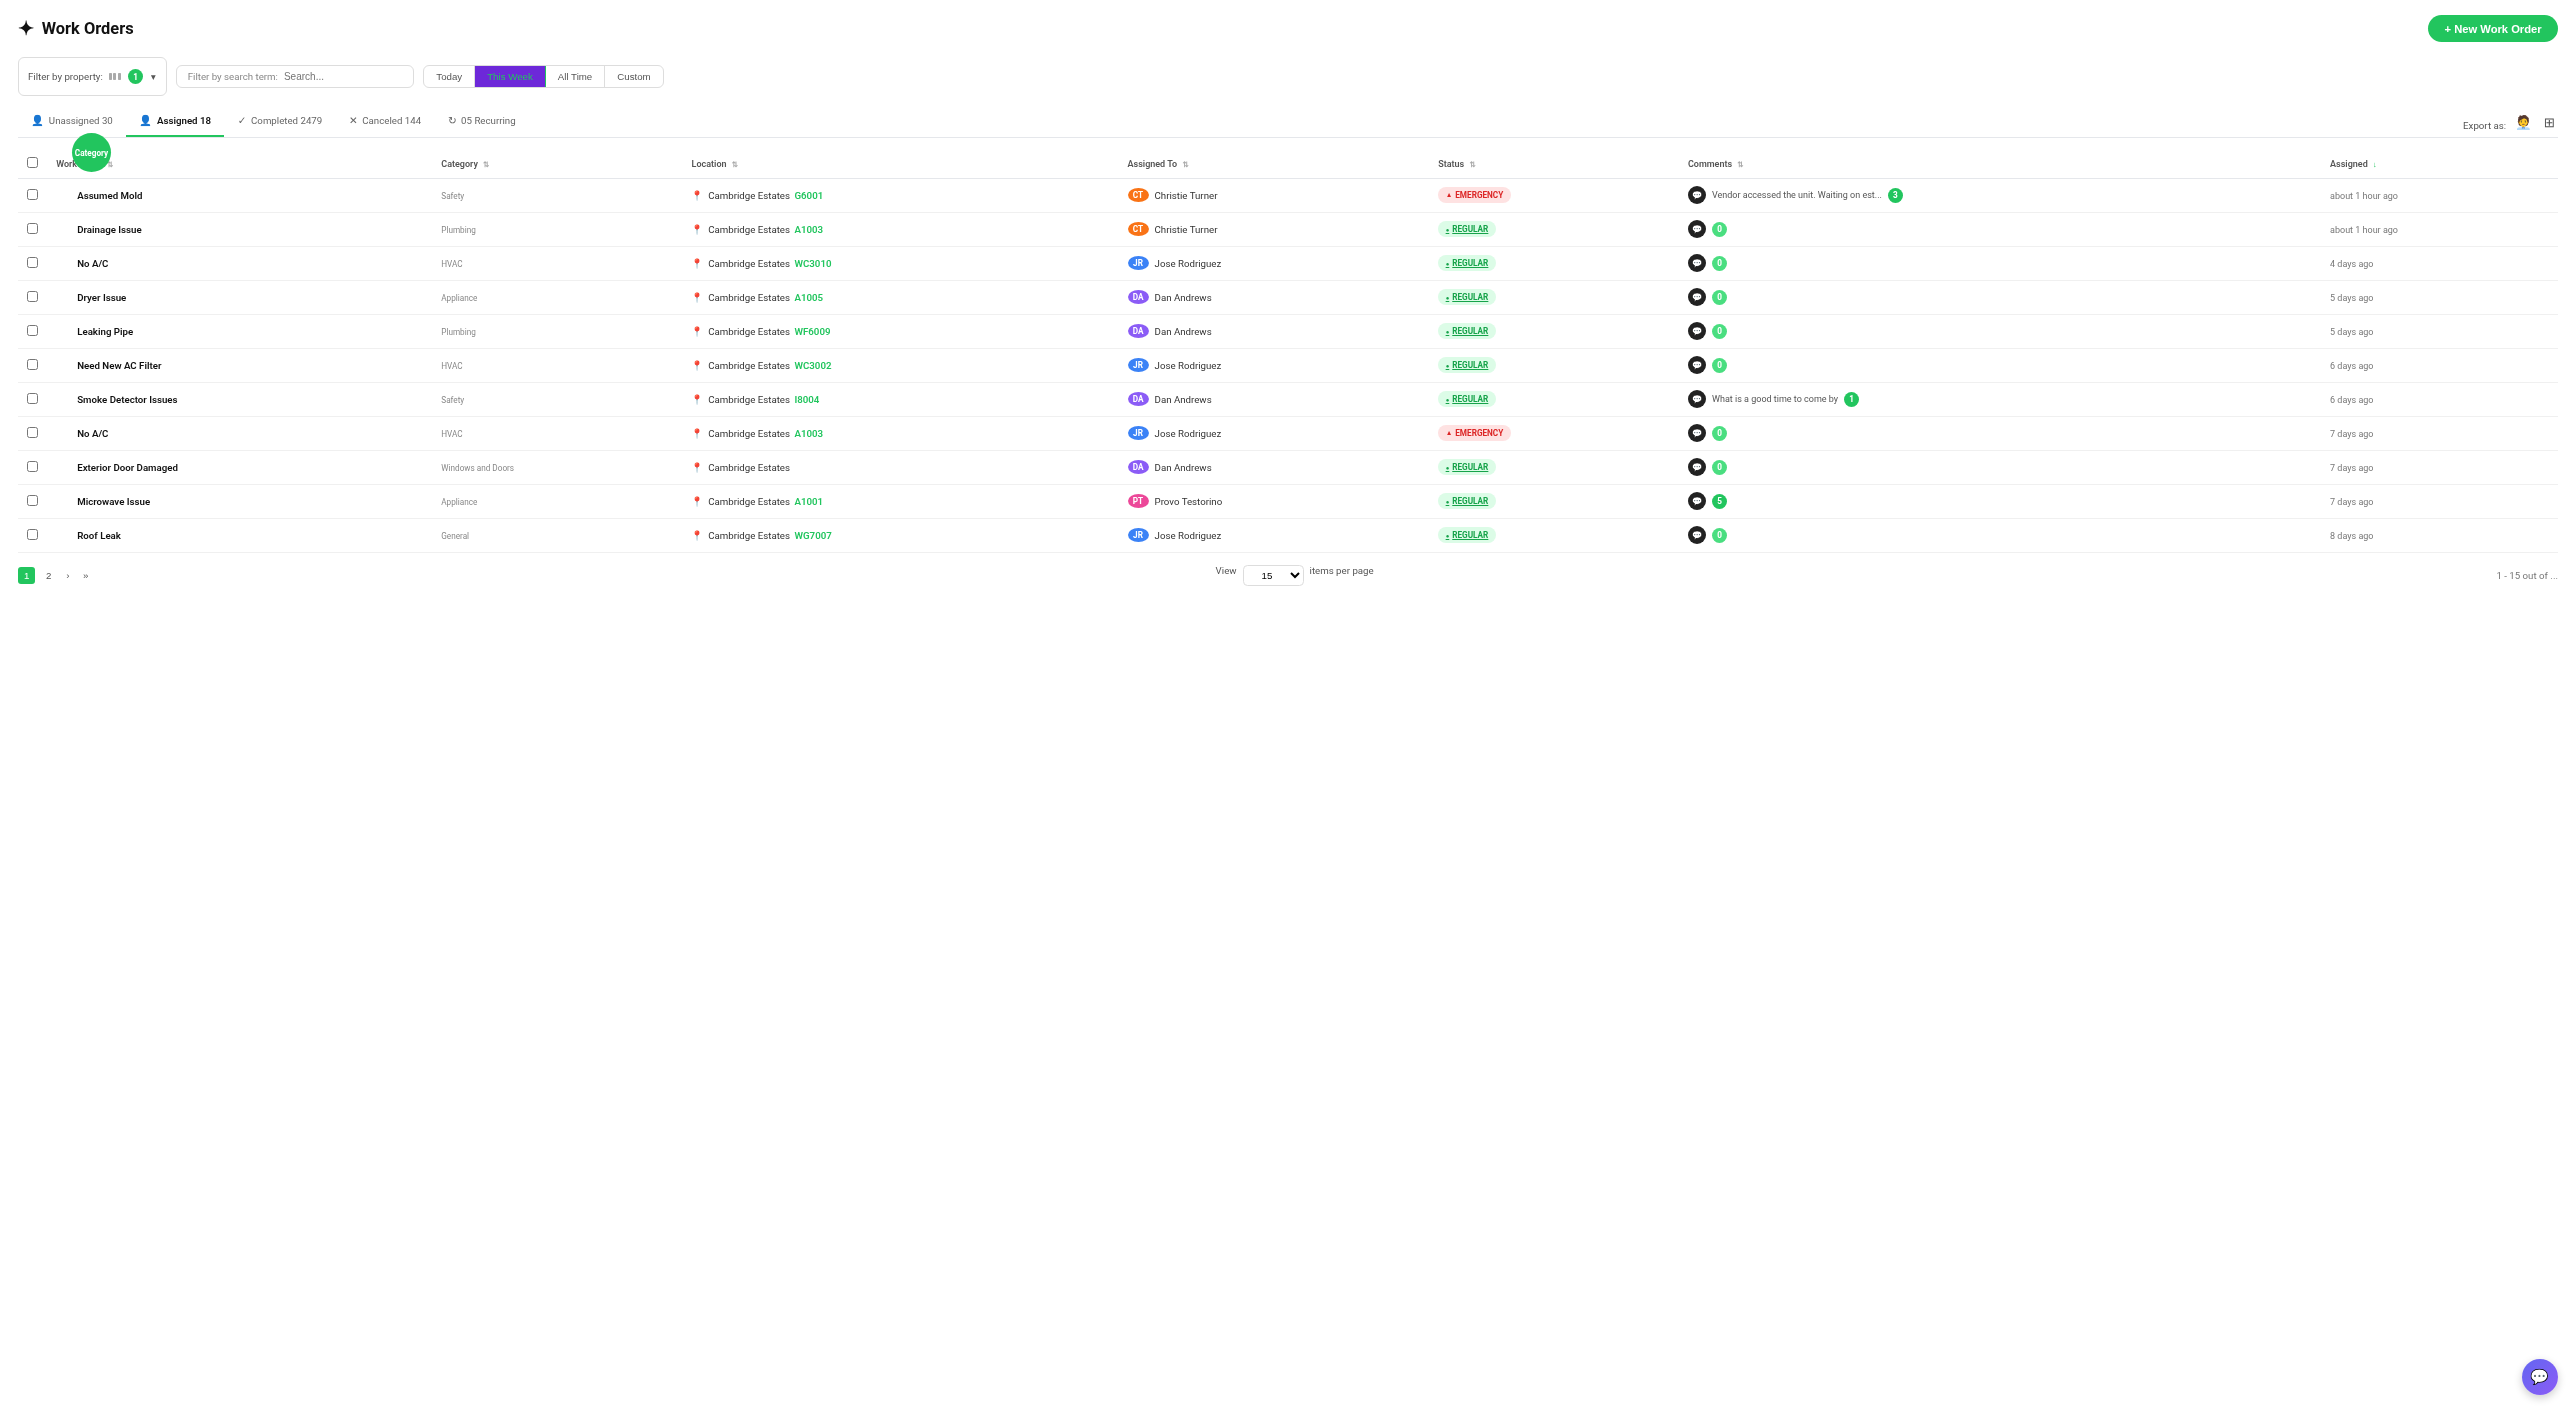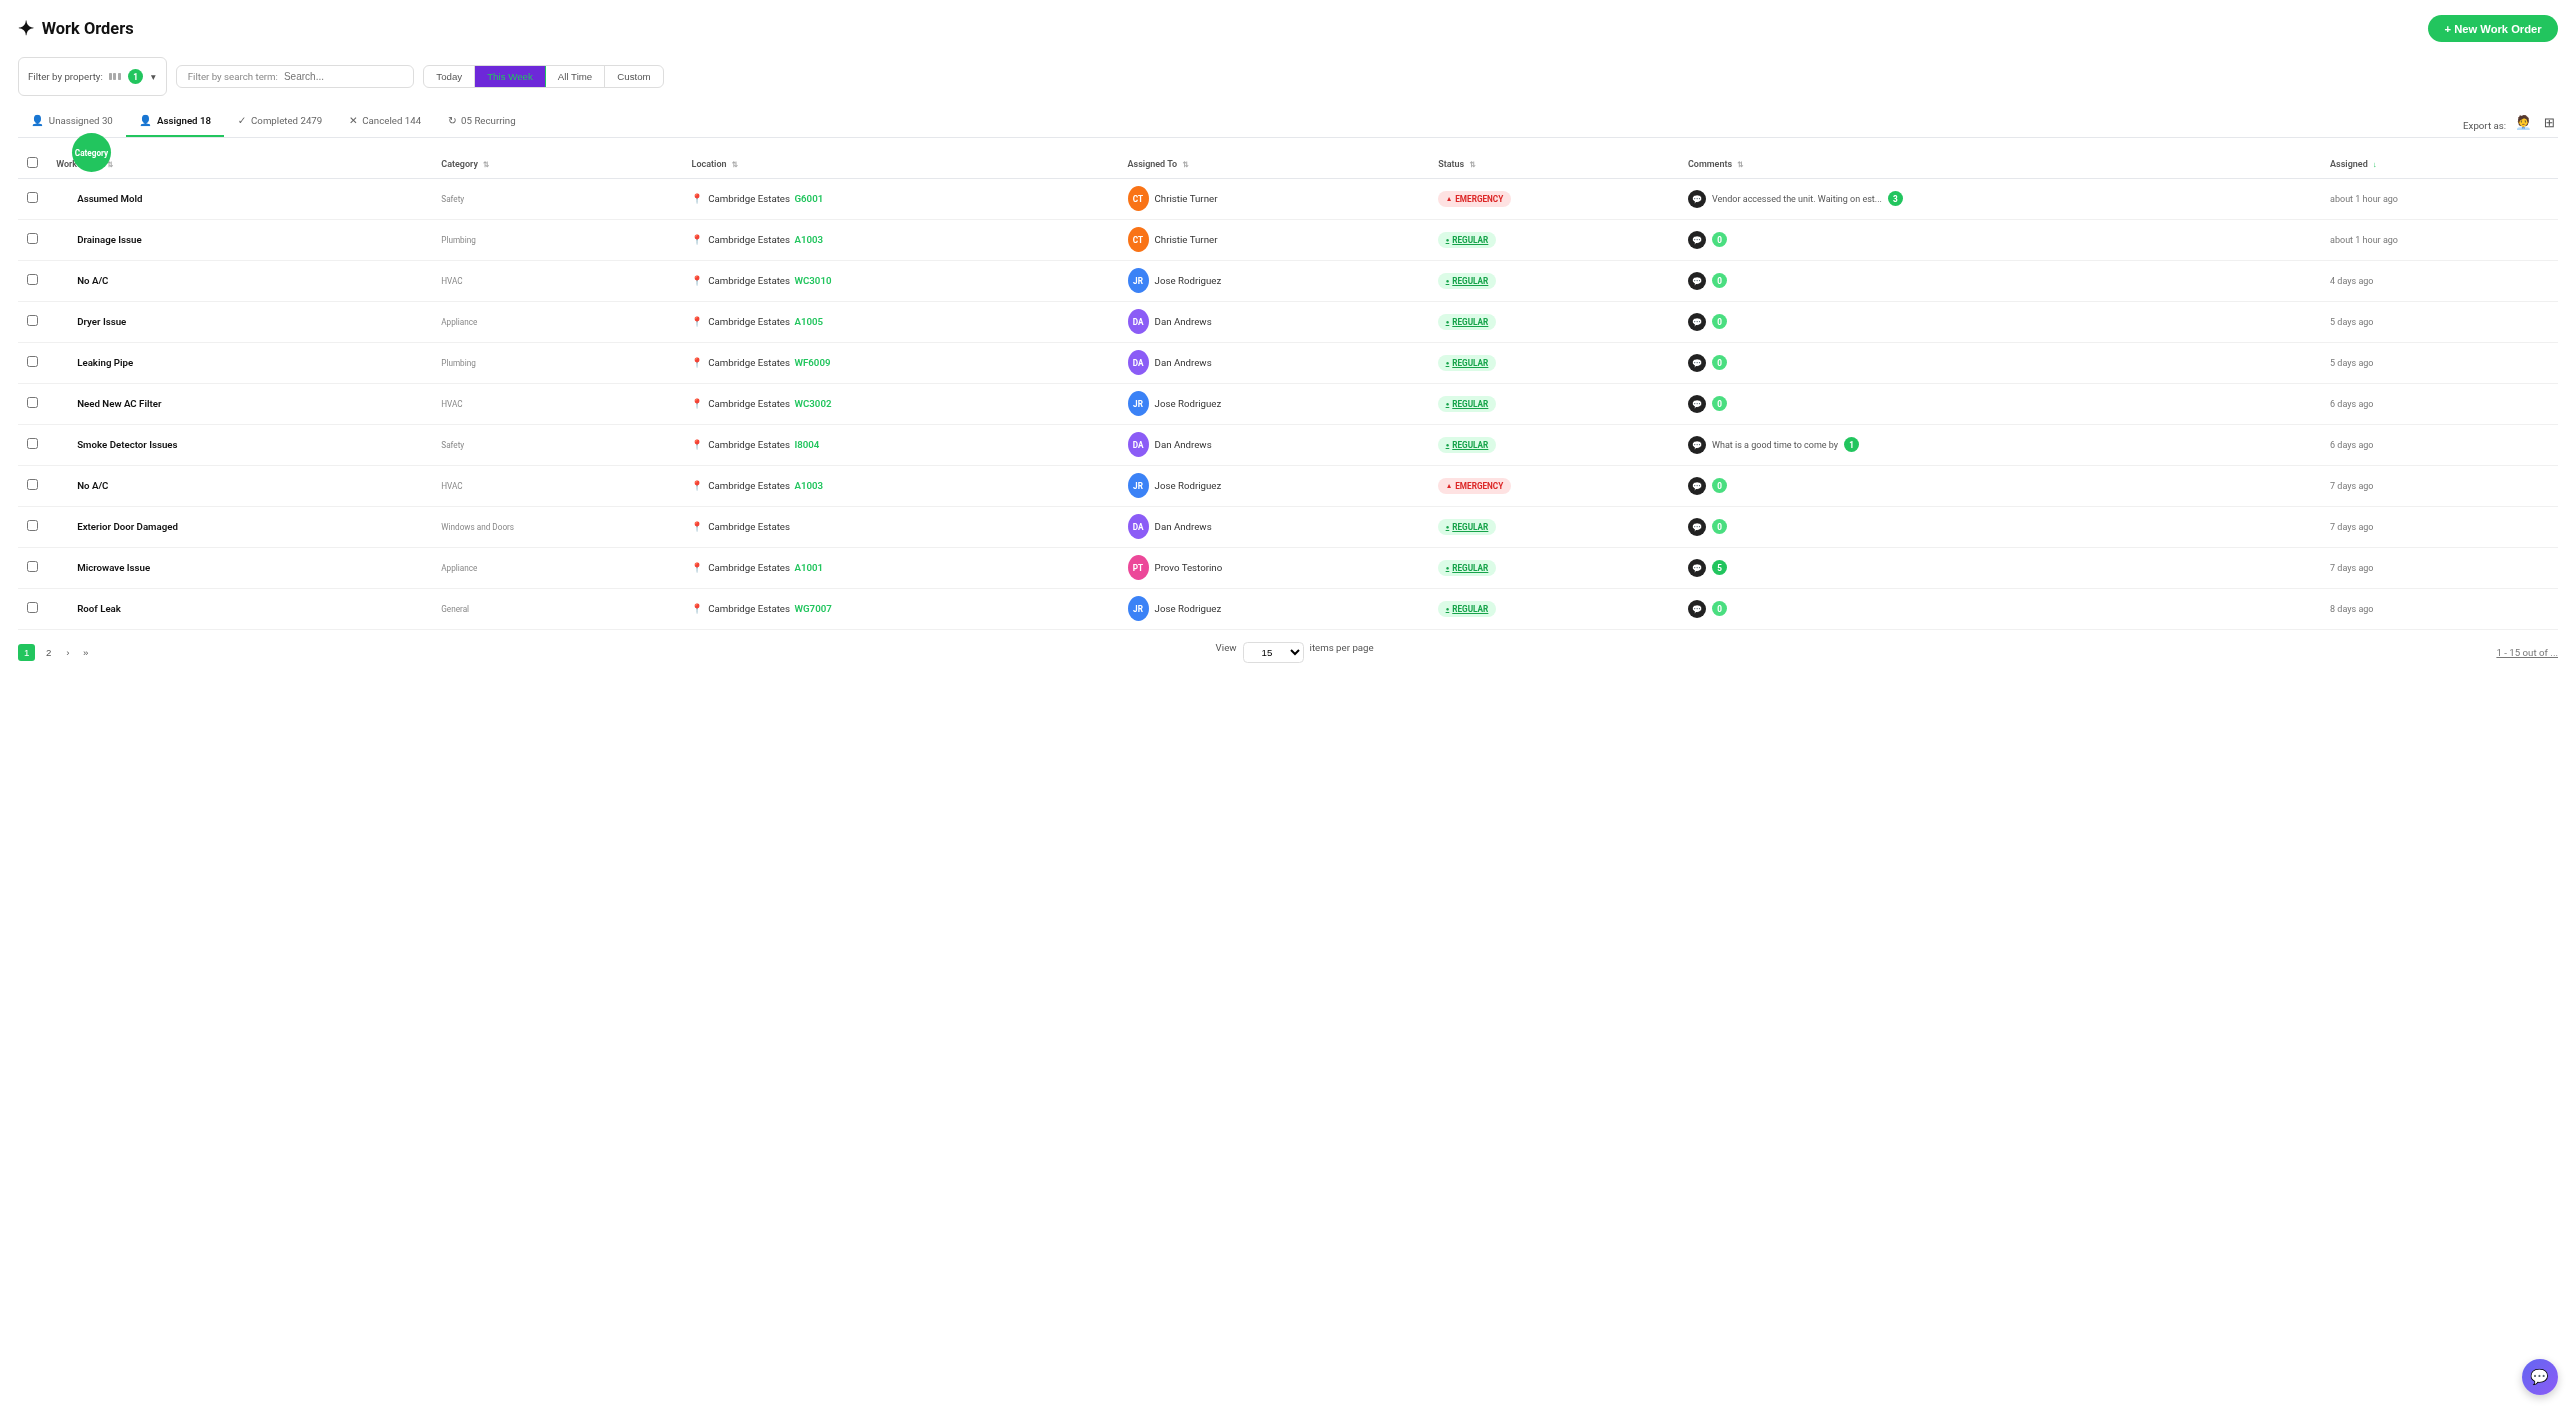--- a/index.html
+++ b/index.html
@@ -55,21 +55,21 @@
 
     .wo-name { font-weight: 600; color: #111; font-size: 9.7px; margin-left: 21px; }
     .wo-category { color: #888; font-size: 8.2px; margin-top: 1.5px; }
 
     .location-cell { display: flex; align-items: center; gap: 4.5px; }
     .location-icon { color: #555; font-size: 9.7px; }
     .location-text { color: #333; }
     .location-unit { color: #22c55e; font-weight: 600; }
 
     .assignee-cell { display: flex; align-items: center; gap: 6px; }
-    .avatar { width: 21px; height: 25px; border-radius: 50%; display: flex; align-items: center; justify-content: center; font-size: 8.2px; font-weight: 700; color: #fff; flex-shrink: 0; }
+    .avatar { width: 21px; height: 14px; border-radius: 50%; display: flex; align-items: center; justify-content: center; font-size: 8.2px; font-weight: 700; color: #fff; flex-shrink: 0; }
 
     .status-badge { display: inline-flex; align-items: center; gap: 3px; padding: 3px 7.5px; border-radius: 15px; font-size: 8.2px; font-weight: 700; white-space: nowrap; }
     .status-emergency { background: #fee2e2; color: #dc2626; }
     .status-emergency::before { content: '▲'; font-size: 6.7px; }
     .status-regular { background: #dcfce7; color: #16a34a; text-decoration: underline; }
     .status-regular::before { content: '●'; font-size: 6px; }
 
     .comments-cell { display: flex; align-items: center; gap: 6px; }
     .comment-icon { width: 18px; height: 18px; border-radius: 50%; background: #222; display: flex; align-items: center; justify-content: center; color: #fff; font-size: 8.2px; cursor: pointer; flex-shrink: 0; }
     .comment-text { color: #555; font-size: 9px; max-width: 194px; white-space: nowrap; overflow: hidden; text-overflow: ellipsis; }
@@ -81,21 +81,21 @@
     
     .footer-bar { display: flex; align-items: center; justify-content: space-between; padding: 12px 0 6px; }
     .pagination { display: flex; align-items: center; gap: 4.5px; }
     .page-btn { border: none; background: none; padding: 3px 6px; cursor: pointer; font-size: 9.7px; color: #555; border-radius: 3px; }
     .page-btn.active { background: #22c55e; color: #fff; border-radius: 3px; }
     .page-nav { background: none; border: none; cursor: pointer; color: #555; font-size: 9.7px; padding: 3px 4.5px; }
 
     .view-per-page { display: flex; align-items: flex-start; gap: 6px; color: #555; font-size: 9.7px; }
     .per-page-select { border: 0.7px solid #ddd; border-radius: 4.5px; padding: 3px 14px; font-size: 9.7px; cursor: pointer; background: #fff; }
 
-    .pagination-info { color: #777; font-size: 9.7px; text-decoration: underline; }
+    .pagination-info { color: #777; font-size: 9.7px; }
 
     
     .chat-bubble { position: fixed; bottom: 18px; right: 18px; width: 36px; height: 36px; border-radius: 50%; background: linear-gradient(135deg, #6366f1, #8b5cf6); display: flex; align-items: center; justify-content: center; color: #fff; font-size: 15px; cursor: pointer; box-shadow: 0 3px 9px rgba(0,0,0,0.2); }
 
     
     .category-overlay { position: absolute; background: #22c55e; color: #fff; border-radius: 50%; width: 39px; height: 39px; display: flex; align-items: center; justify-content: center; font-size: 8.2px; font-weight: 700; top: 133px; left: 72px; z-index: 10; pointer-events: none; }
   </style>
 </head>
 <body>
 

